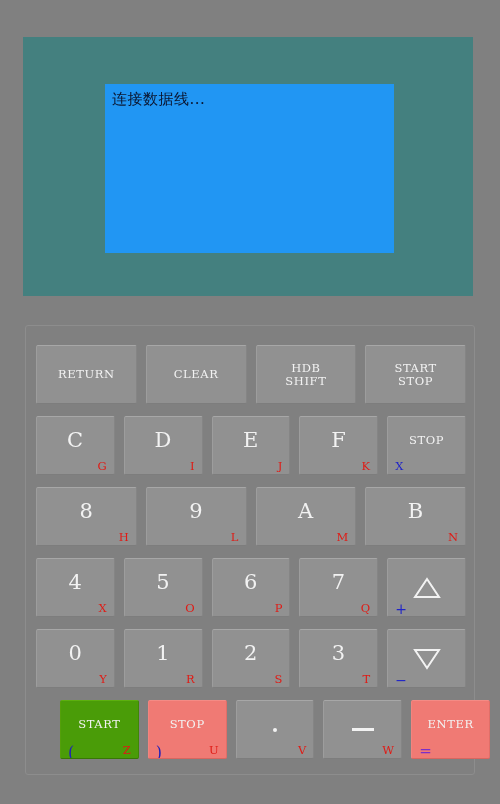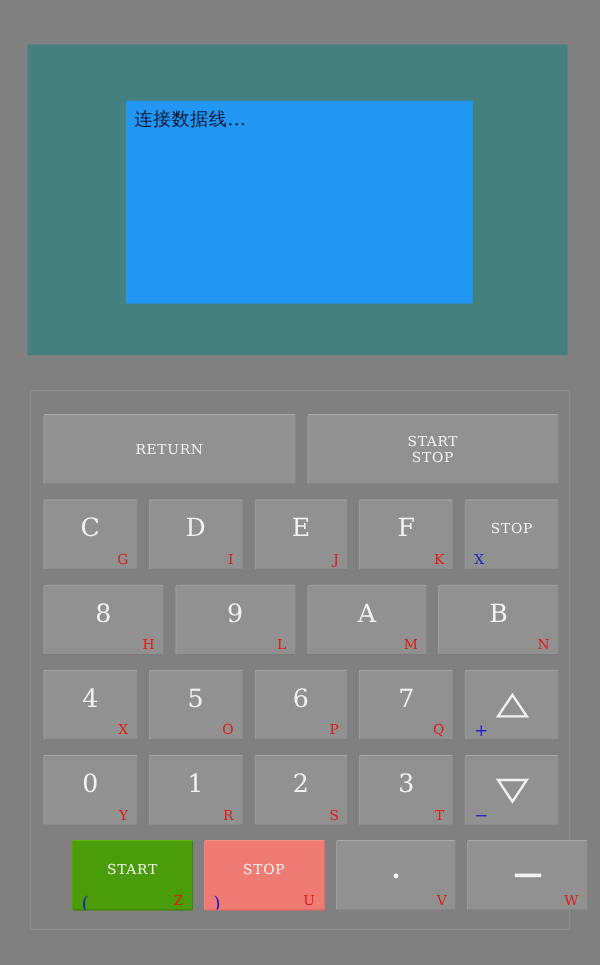--- a/index.html
+++ b/index.html
@@ -167,20 +167,31 @@
 </div>
 
 <div id="keypad">
     <div class="key-row r0">
       <div class="key">
         <div class="key-main word">
           <span class="line">RETURN</span>
         </div>
       </div>
       <div class="key">
+        <div class="key-main word">
+          <span class="line">CLEAR</span>
+        </div>
+      </div>
+      <div class="key">
+        <div class="key-main word2">
+          <span class="line">HDB</span>
+          <span class="line">SHIFT</span>
+        </div>
+      </div>
+      <div class="key">
         <div class="key-main word2">
           <span class="line">START</span>
           <span class="line">STOP</span>
         </div>
       </div>
     </div>
     <div class="key-row r1">
       <div class="key">
         <div class="key-main big shift-up">
           <span class="line">C</span>
@@ -326,14 +337,20 @@
           <span class="dot-glyph"></span>
         </div>
         <span class="key-alt right">V</span>
       </div>
       <div class="key">
         <div class="key-main">
           <span class="dash-glyph"></span>
         </div>
         <span class="key-alt right">W</span>
       </div>
+      <div class="key red">
+        <div class="key-main word shift-up">
+          <span class="line">ENTER</span>
+        </div>
+        <span class="key-alt left eq">=</span>
+      </div>
     </div>
   </div>
 
 </body></html>

